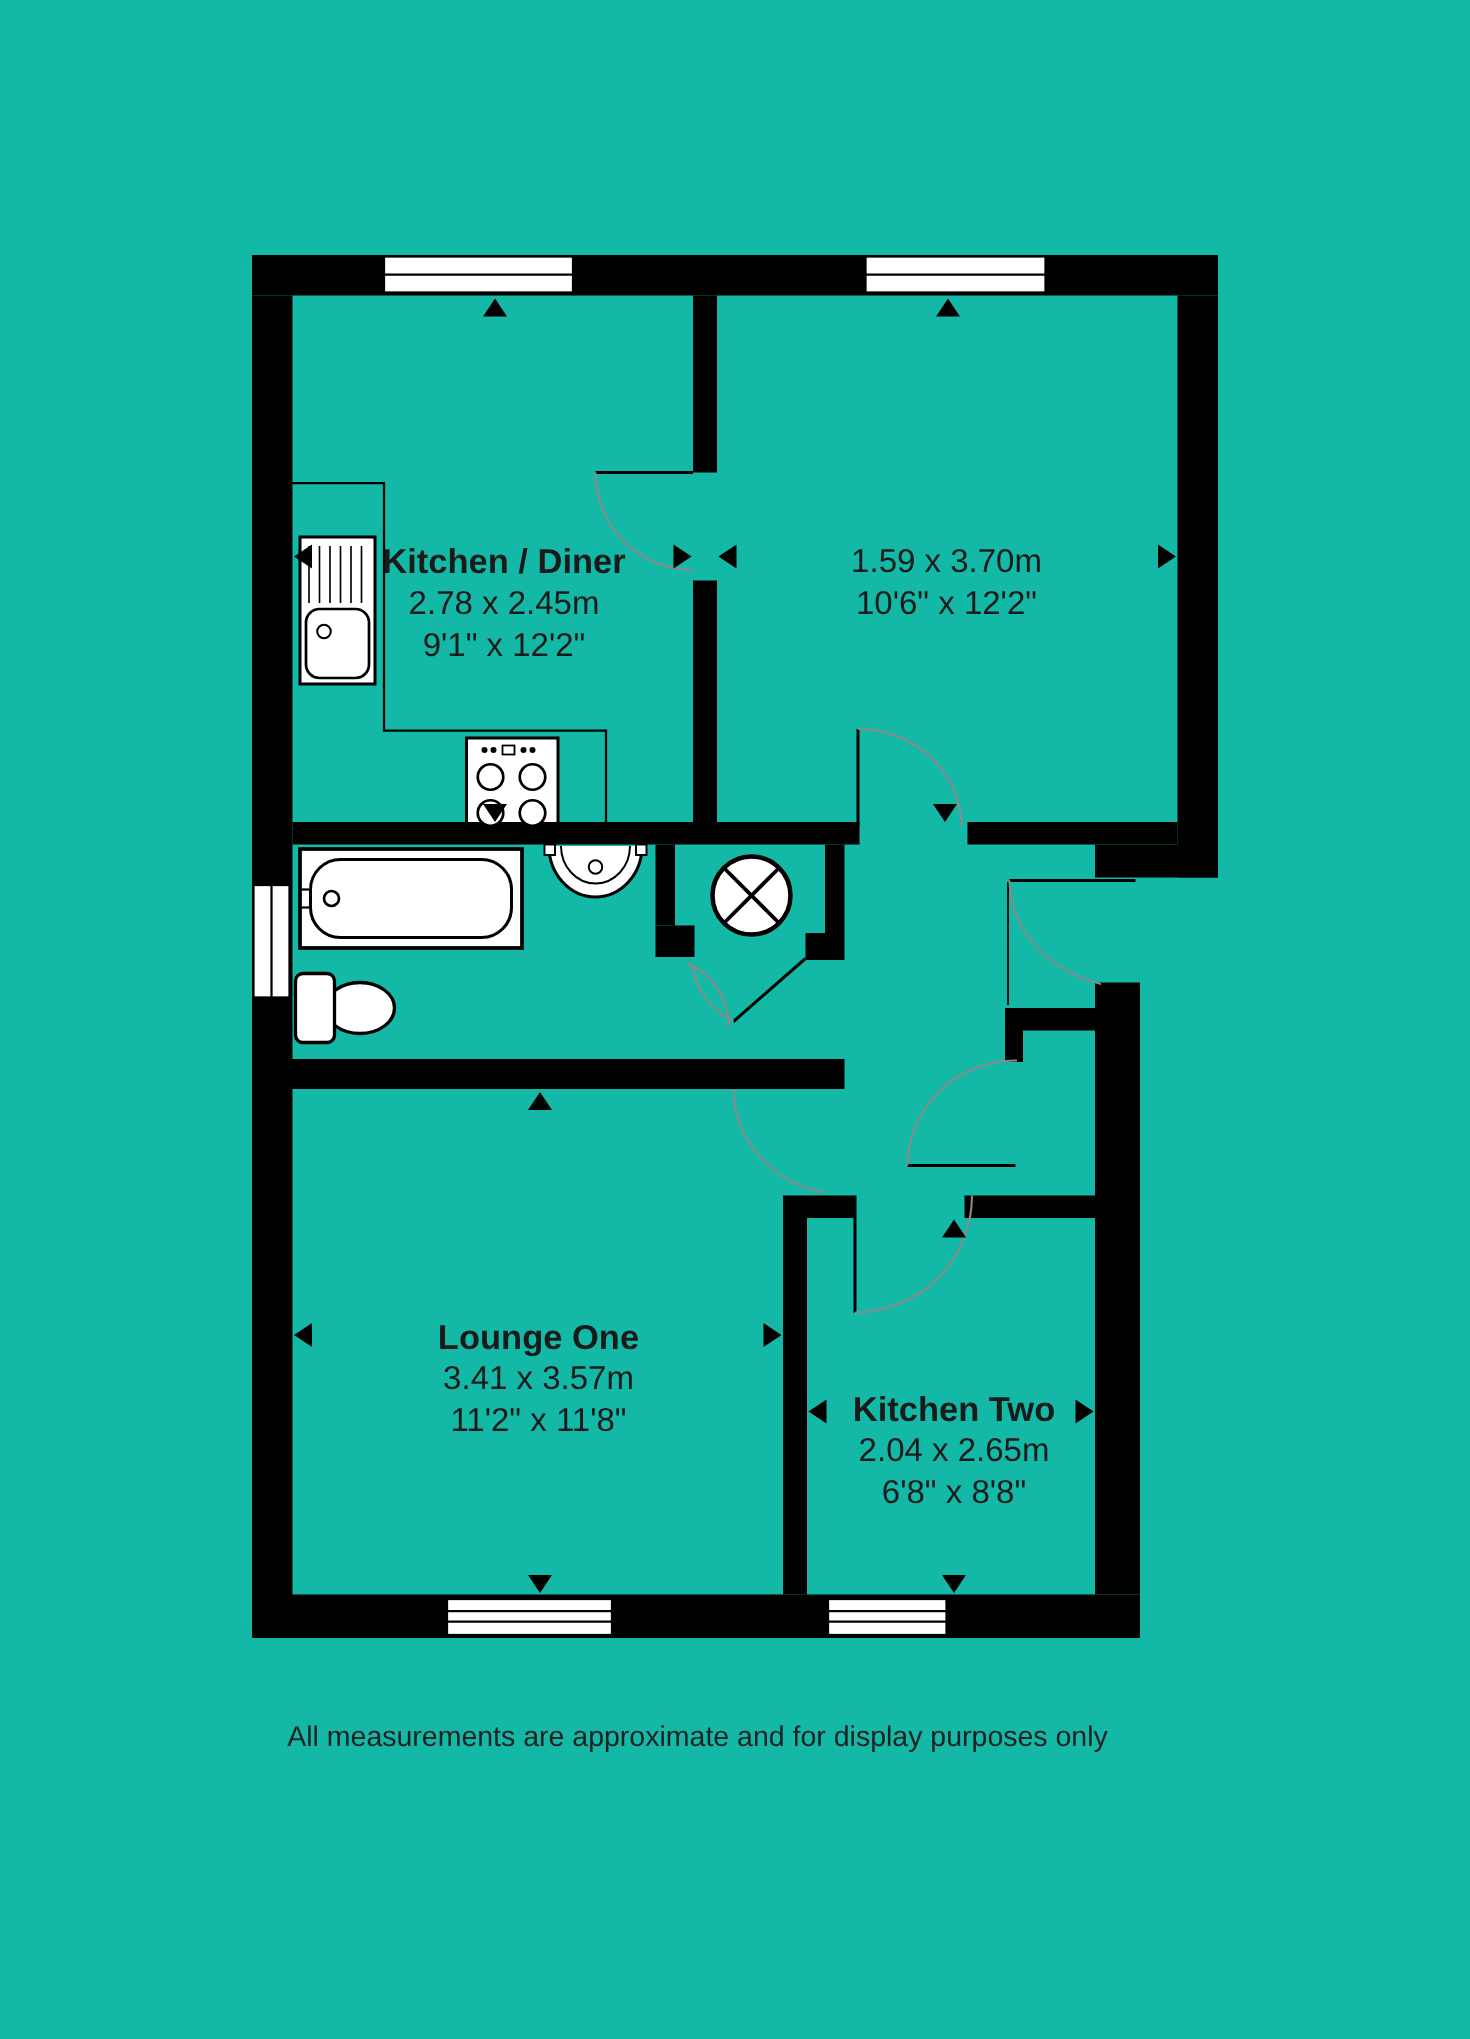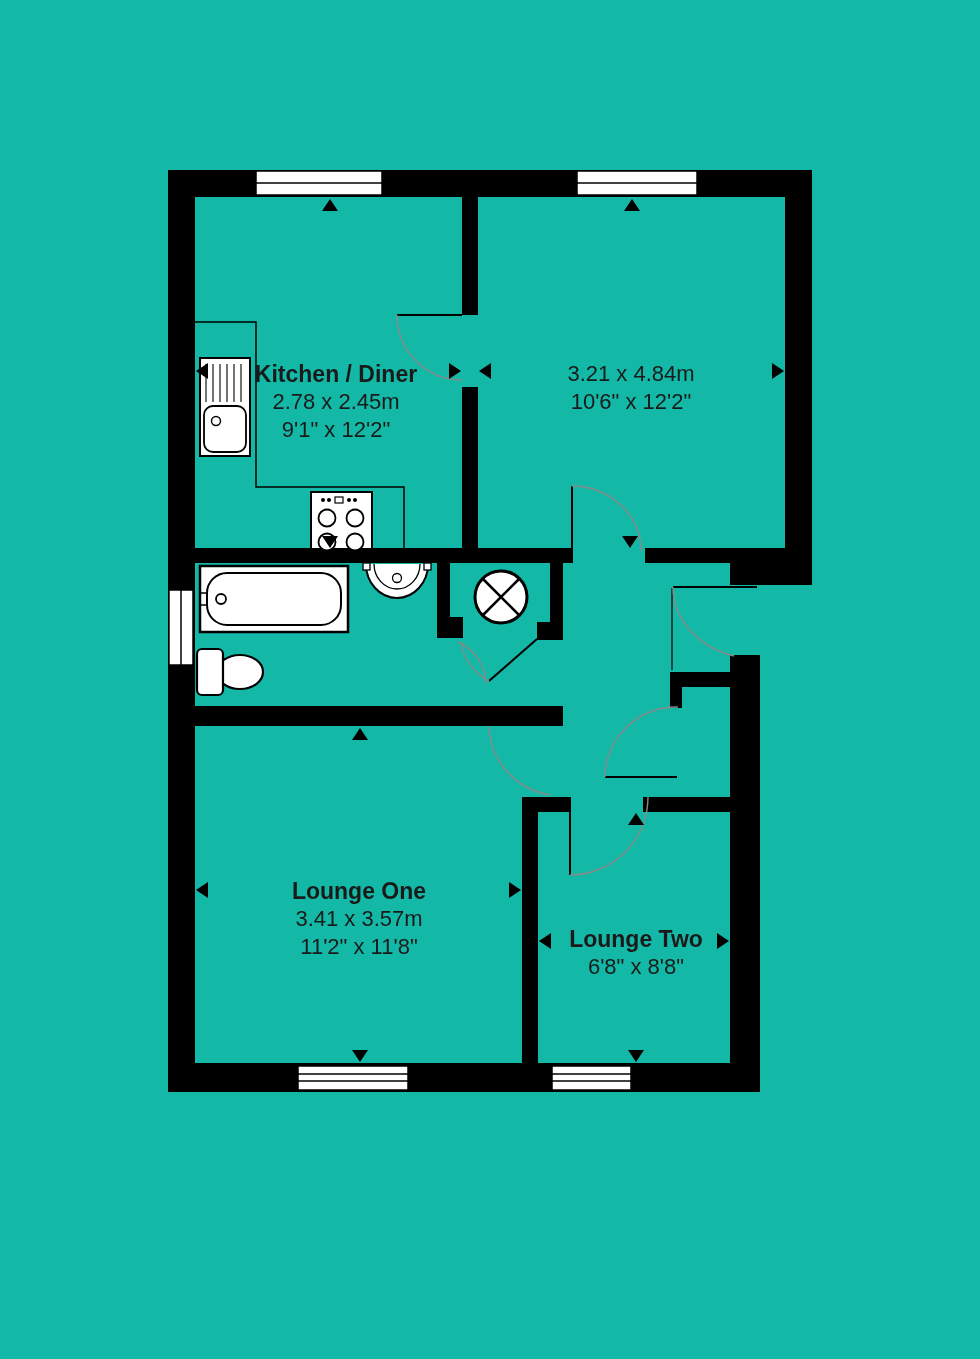--- a/index.html
+++ b/index.html
@@ -143,30 +143,31 @@
       </g>
     </g>
   </svg>
 
   <div class="room-label" style="left:196px;top:360px;width:280px;">
     <span class="rname">Kitchen / Diner</span>
     <span>2.78 x 2.45m</span>
     <span>9'1" x 12'2"</span>
   </div>
   <div class="room-label" style="left:491px;top:360px;width:280px;">
-    <span>3.21 x 4.84m</span>
+    <span>1.59 x 3.70m</span>
     <span>10'6" x 12'2"</span>
   </div>
   <div class="room-label" style="left:219px;top:877px;width:280px;">
     <span class="rname">Lounge One</span>
     <span>3.41 x 3.57m</span>
     <span>11'2" x 11'8"</span>
   </div>
   <div class="room-label" style="left:536px;top:925px;width:200px;">
-    <span class="rname">Lounge Two</span>
+    <span class="rname">Kitchen Two</span>
+    <span>2.04 x 2.65m</span>
     <span>6'8" x 8'8"</span>
   </div>
 
   <div class="arr arr-up" style="left:322px;top:199px;"></div>
   <div class="arr arr-down" style="left:322px;top:536px;"></div>
   <div class="arr arr-left" style="left:196px;top:363px;"></div>
   <div class="arr arr-right" style="left:449px;top:363px;"></div>
 
   <div class="arr arr-up" style="left:624px;top:199px;"></div>
   <div class="arr arr-down" style="left:622px;top:536px;"></div>
@@ -176,14 +177,15 @@
   <div class="arr arr-up" style="left:352px;top:728px;"></div>
   <div class="arr arr-down" style="left:352px;top:1050px;"></div>
   <div class="arr arr-left" style="left:196px;top:882px;"></div>
   <div class="arr arr-right" style="left:509px;top:882px;"></div>
 
   <div class="arr arr-up" style="left:628px;top:813px;"></div>
   <div class="arr arr-down" style="left:628px;top:1050px;"></div>
   <div class="arr arr-left" style="left:539px;top:933px;"></div>
   <div class="arr arr-right" style="left:717px;top:933px;"></div>
 
+  <div class="footer-note">All measurements are approximate and for display purposes only</div>
 
 </div>
 
 </body></html>

